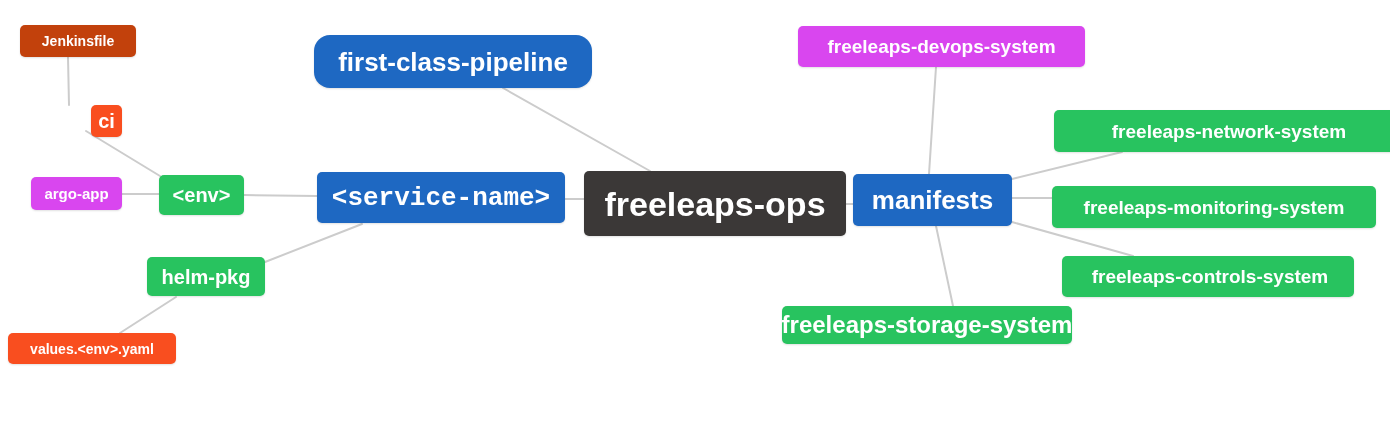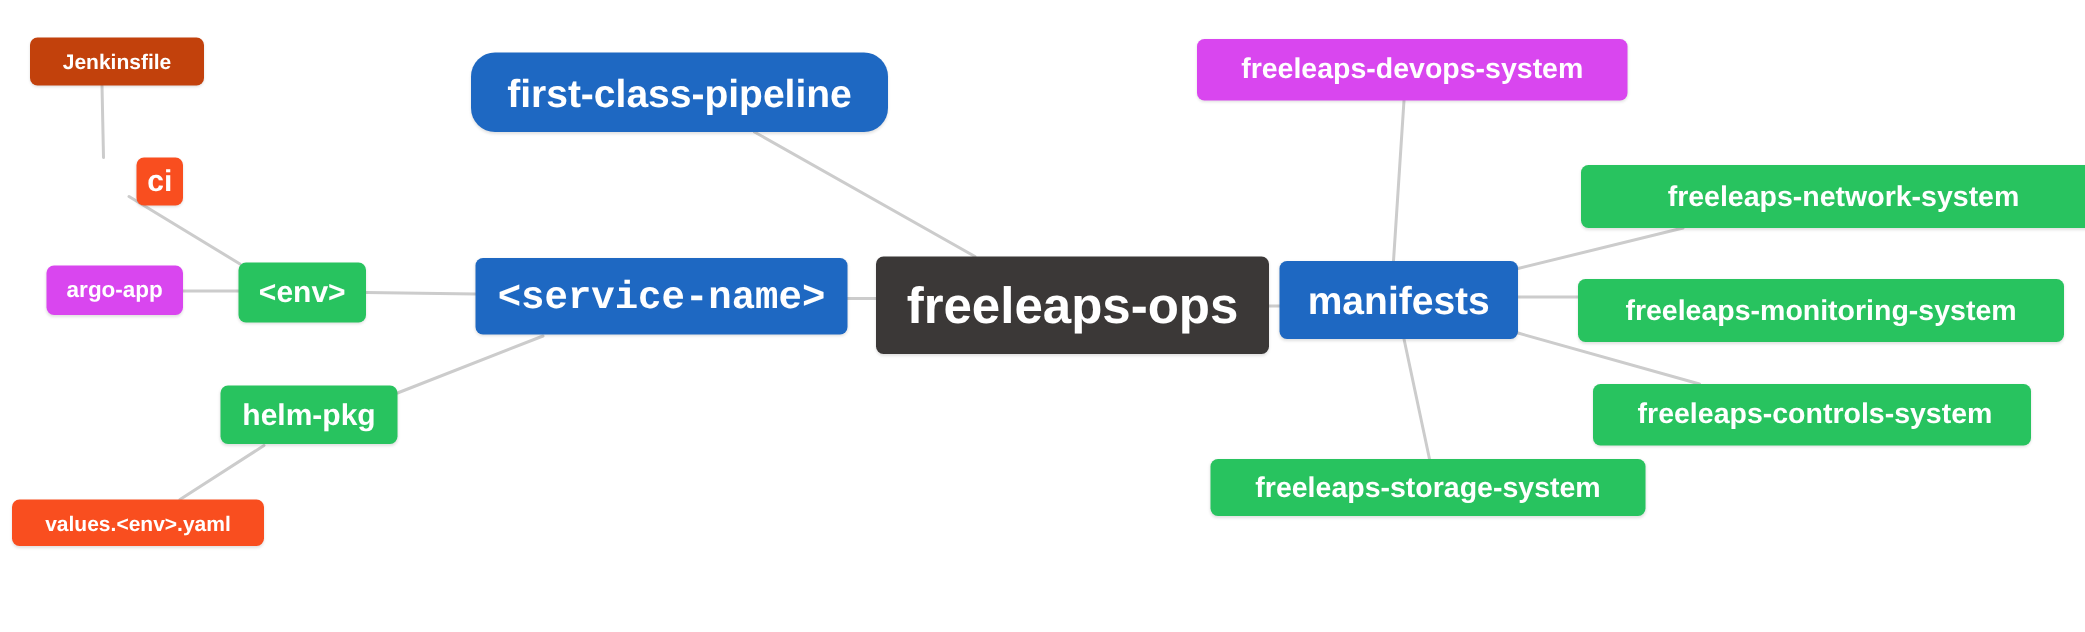--- a/index.html
+++ b/index.html
@@ -67,15 +67,15 @@
       <div class="node" style="left: 147px; top: 257px; width: 118px; height: 39px; font-size: 20px; background: rgb(40, 195, 95);">helm-pkg</div>
       <div class="node" style="left: 8px; top: 333px; width: 168px; height: 31px; font-size: 14px; background: rgb(249, 78, 31);">values.&lt;env&gt;.yaml</div>
       <div class="node" style="left: 314px; top: 35px; width: 278px; height: 53px; font-size: 26px; background: rgb(30, 104, 194); border-radius: 16px;">first-class-pipeline</div>
       <div class="node" style="left: 317px; top: 172px; width: 248px; height: 51px; font-size: 26px; background: rgb(30, 104, 194); font-family: Liberation Mono, monospace;">&lt;service-name&gt;</div>
       <div class="node" style="left: 584px; top: 171px; width: 262px; height: 65px; font-size: 34px; background: rgb(59, 56, 55);">freeleaps-ops</div>
       <div class="node" style="left: 853px; top: 174px; width: 159px; height: 52px; font-size: 26px; background: rgb(30, 104, 194);">manifests</div>
       <div class="node" style="left: 798px; top: 26px; width: 287px; height: 41px; font-size: 19px; background: #d946ef;">freeleaps-devops-system</div>
       <div class="node" style="left: 1054px; top: 110px; width: 350px; height: 42px; font-size: 19px; background: rgb(40, 195, 95);">freeleaps-network-system</div>
       <div class="node" style="left: 1052px; top: 186px; width: 324px; height: 42px; font-size: 19px; background: rgb(40, 195, 95);">freeleaps-monitoring-system</div>
       <div class="node" style="left: 1062px; top: 256px; width: 292px; height: 41px; font-size: 19px; background: rgb(40, 195, 95); padding-left: 12px;">freeleaps-controls-system</div>
-      <div class="node" style="left: 807px; top: 306px; width: 290px; height: 38px; font-size: 19px; background: rgb(40, 195, 95);">freeleaps-storage-system</div>
+      <div class="node" style="left: 782px; top: 306px; width: 290px; height: 38px; font-size: 24px; background: rgb(40, 195, 95);">freeleaps-storage-system</div>
     </div>
 </div>
 
 </body></html>

